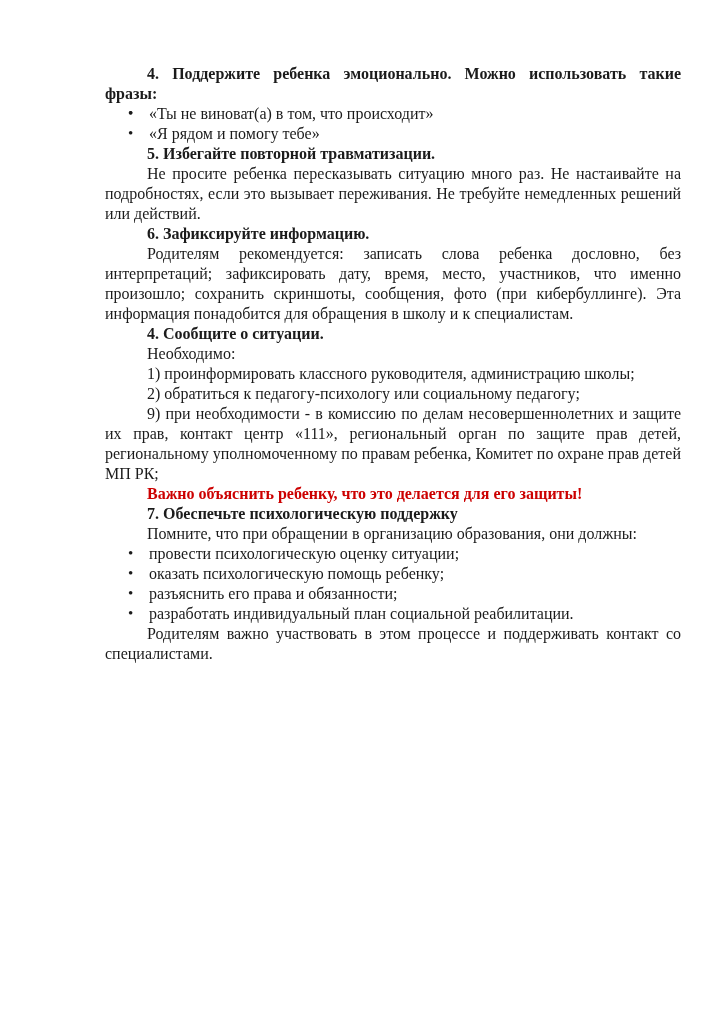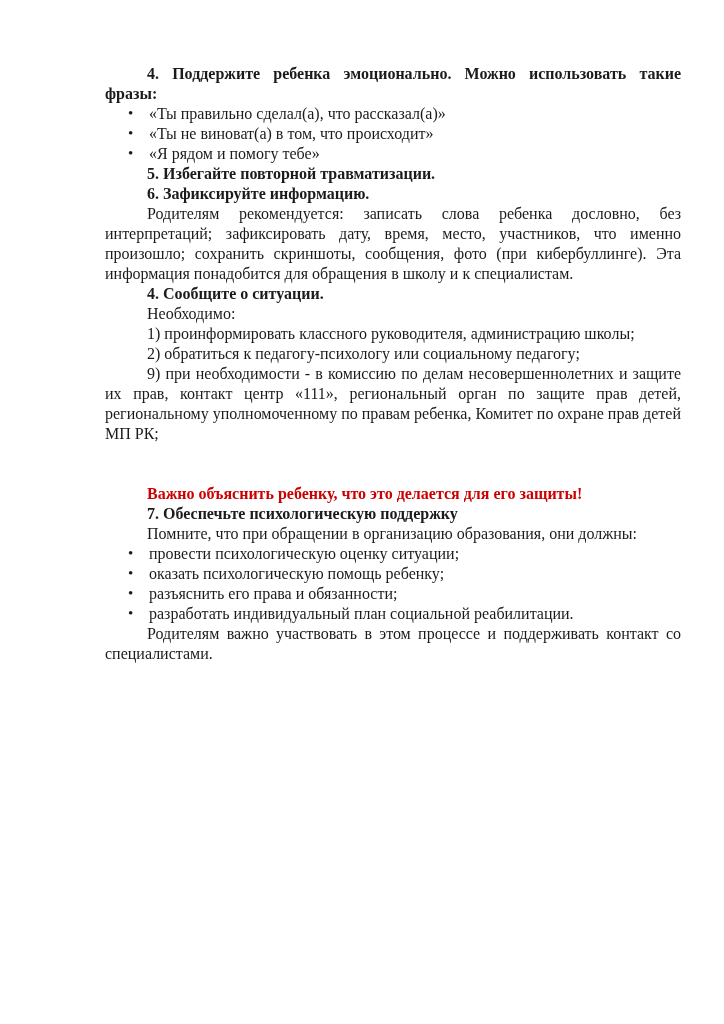--- a/index.html
+++ b/index.html
@@ -28,21 +28,20 @@
     margin: 0;
     text-align: justify;
     text-indent: 42px;
   }
   .heading {
     font-weight: bold;
   }
   .alert {
     font-weight: bold;
     color: #cc0000;
-    margin-top: 40px;
   }
   ul.blist {
     margin: 0;
     padding: 0;
     list-style: none;
   }
   ul.blist li {
     position: relative;
     margin: 0;
     padding-left: 44px;
@@ -55,25 +54,26 @@
     font-size: 15px;
   }
 </style>
 </head>
 <body>
 
 <div class="page">
   <div class="content" style="color: rgb(27, 27, 27);">
       <p class="para heading">4. Поддержите ребенка эмоционально. Можно использовать такие фразы:</p>
       <ul class="blist">
-        <li><span class="marker">•</span><span>«Ты правильно сделал(а), что рассказал(а)»</span></li>
+        <li><span class="marker">•</span></li>
         <li><span class="marker">•</span><span>«Ты не виноват(а) в том, что происходит»</span></li>
         <li><span class="marker">•</span><span>«Я рядом и помогу тебе»</span></li>
       </ul>
       <p class="para heading">5. Избегайте повторной травматизации.</p>
+      <p class="para">Не просите ребенка пересказывать ситуацию много раз. Не настаивайте на подробностях, если это вызывает переживания. Не требуйте немедленных решений или действий.</p>
       <p class="para heading">6. Зафиксируйте информацию.</p>
       <p class="para">Родителям рекомендуется: записать слова ребенка дословно, без интерпретаций; зафиксировать дату, время, место, участников, что именно произошло; сохранить скриншоты, сообщения, фото (при кибербуллинге). Эта информация понадобится для обращения в школу и к специалистам.</p>
       <p class="para heading">4. Сообщите о ситуации.</p>
       <p class="para">Необходимо:</p>
       <p class="para">1) проинформировать классного руководителя, администрацию школы;</p>
       <p class="para">2) обратиться к педагогу-психологу или социальному педагогу;</p>
       <p class="para">9) при необходимости - в комиссию по делам несовершеннолетних и защите их прав, контакт центр «111», региональный орган по защите прав детей, региональному уполномоченному по правам ребенка, Комитет по охране прав детей МП РК;</p>
       <p class="para alert" style="color: rgb(204, 0, 0);">Важно объяснить ребенку, что это делается для его защиты!</p>
       <p class="para heading">7. Обеспечьте психологическую поддержку</p>
       <p class="para">Помните, что при обращении в организацию образования, они должны:</p>

